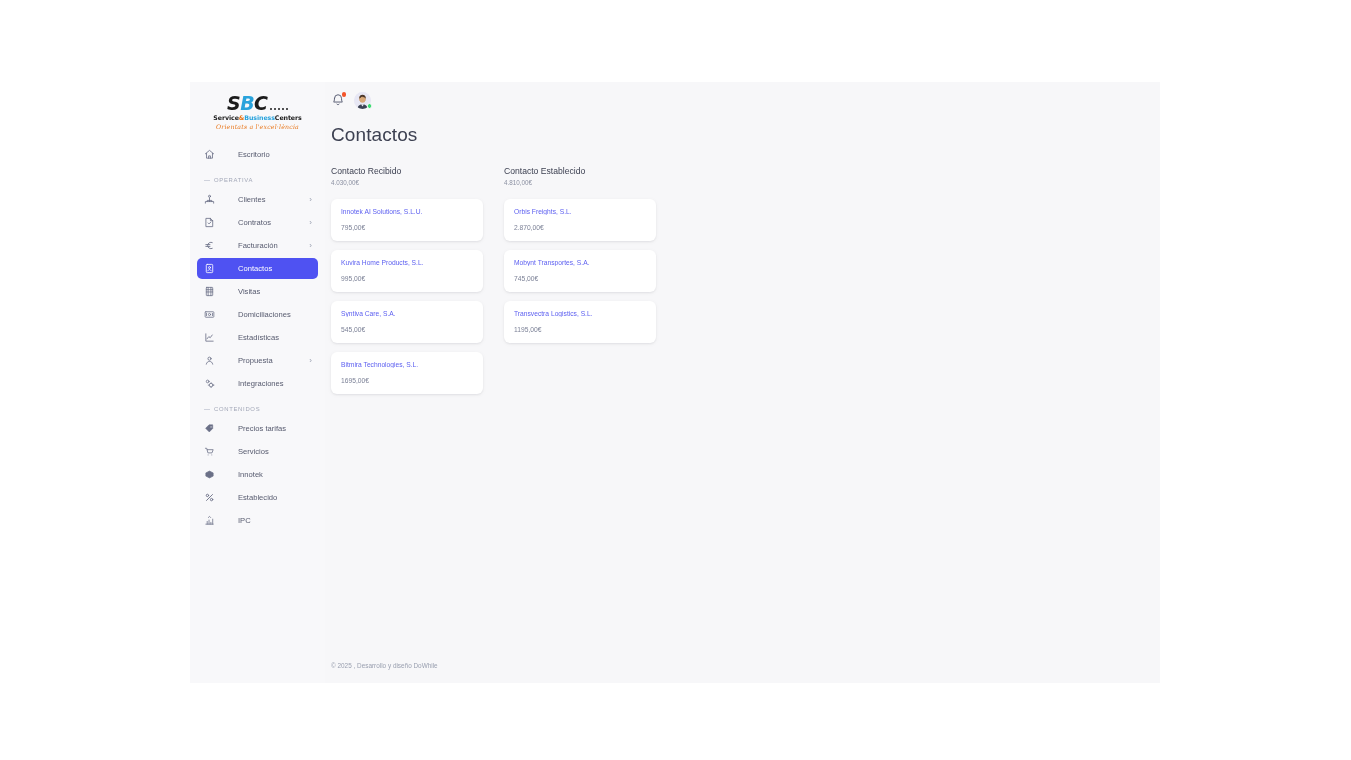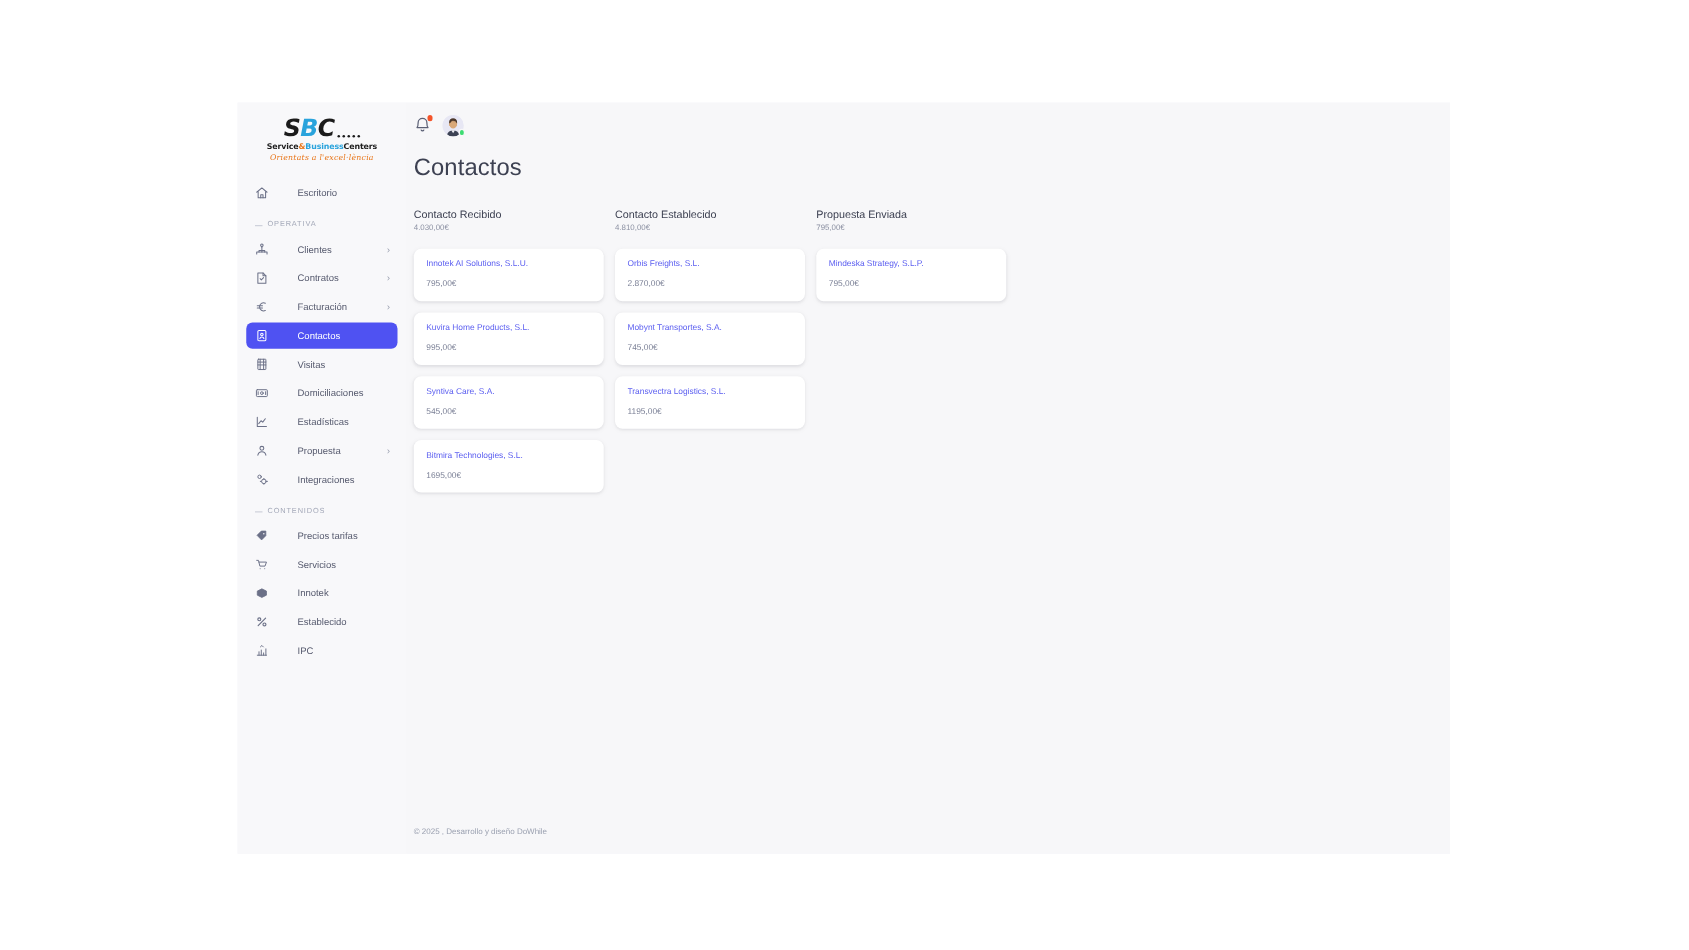--- a/index.html
+++ b/index.html
@@ -227,21 +227,21 @@
   #page-title {
     font-size: 19px;
     font-weight: 400;
     color: #3d4152;
     margin: 6px 0 20px 0;
     letter-spacing: 0.1px;
   }
 
   #board {
     display: flex;
-    gap: 0;
+    gap: 12px;
   }
   .column {
     width: 161px;
     flex: 0 0 161px;
     margin-right: 0;
   }
   .col-head { margin-bottom: 13px; }
   .col-title {
     font-size: 8.6px;
     color: #3d4152;
@@ -550,29 +550,19 @@
             <div class="card-name">Mobynt Transportes, S.A.</div>
             <div class="card-amount">745,00€</div>
           </div>
           <div class="card">
             <div class="card-name">Transvectra Logistics, S.L.</div>
             <div class="card-amount">1195,00€</div>
           </div>
         </section>
 
 
-        <section class="column">
-          <div class="col-head">
-            <div class="col-title">Propuesta Enviada</div>
-            <div class="col-total">795,00€</div>
-          </div>
-          <div class="card">
-            <div class="card-name">Mindeska Strategy, S.L.P.</div>
-            <div class="card-amount">795,00€</div>
-          </div>
-        </section>
 
       </div>
     </div>
 
     <footer id="footer">© 2025 , Desarrollo y diseño DoWhile</footer>
   </div>
 </div>
 
 </body></html>

